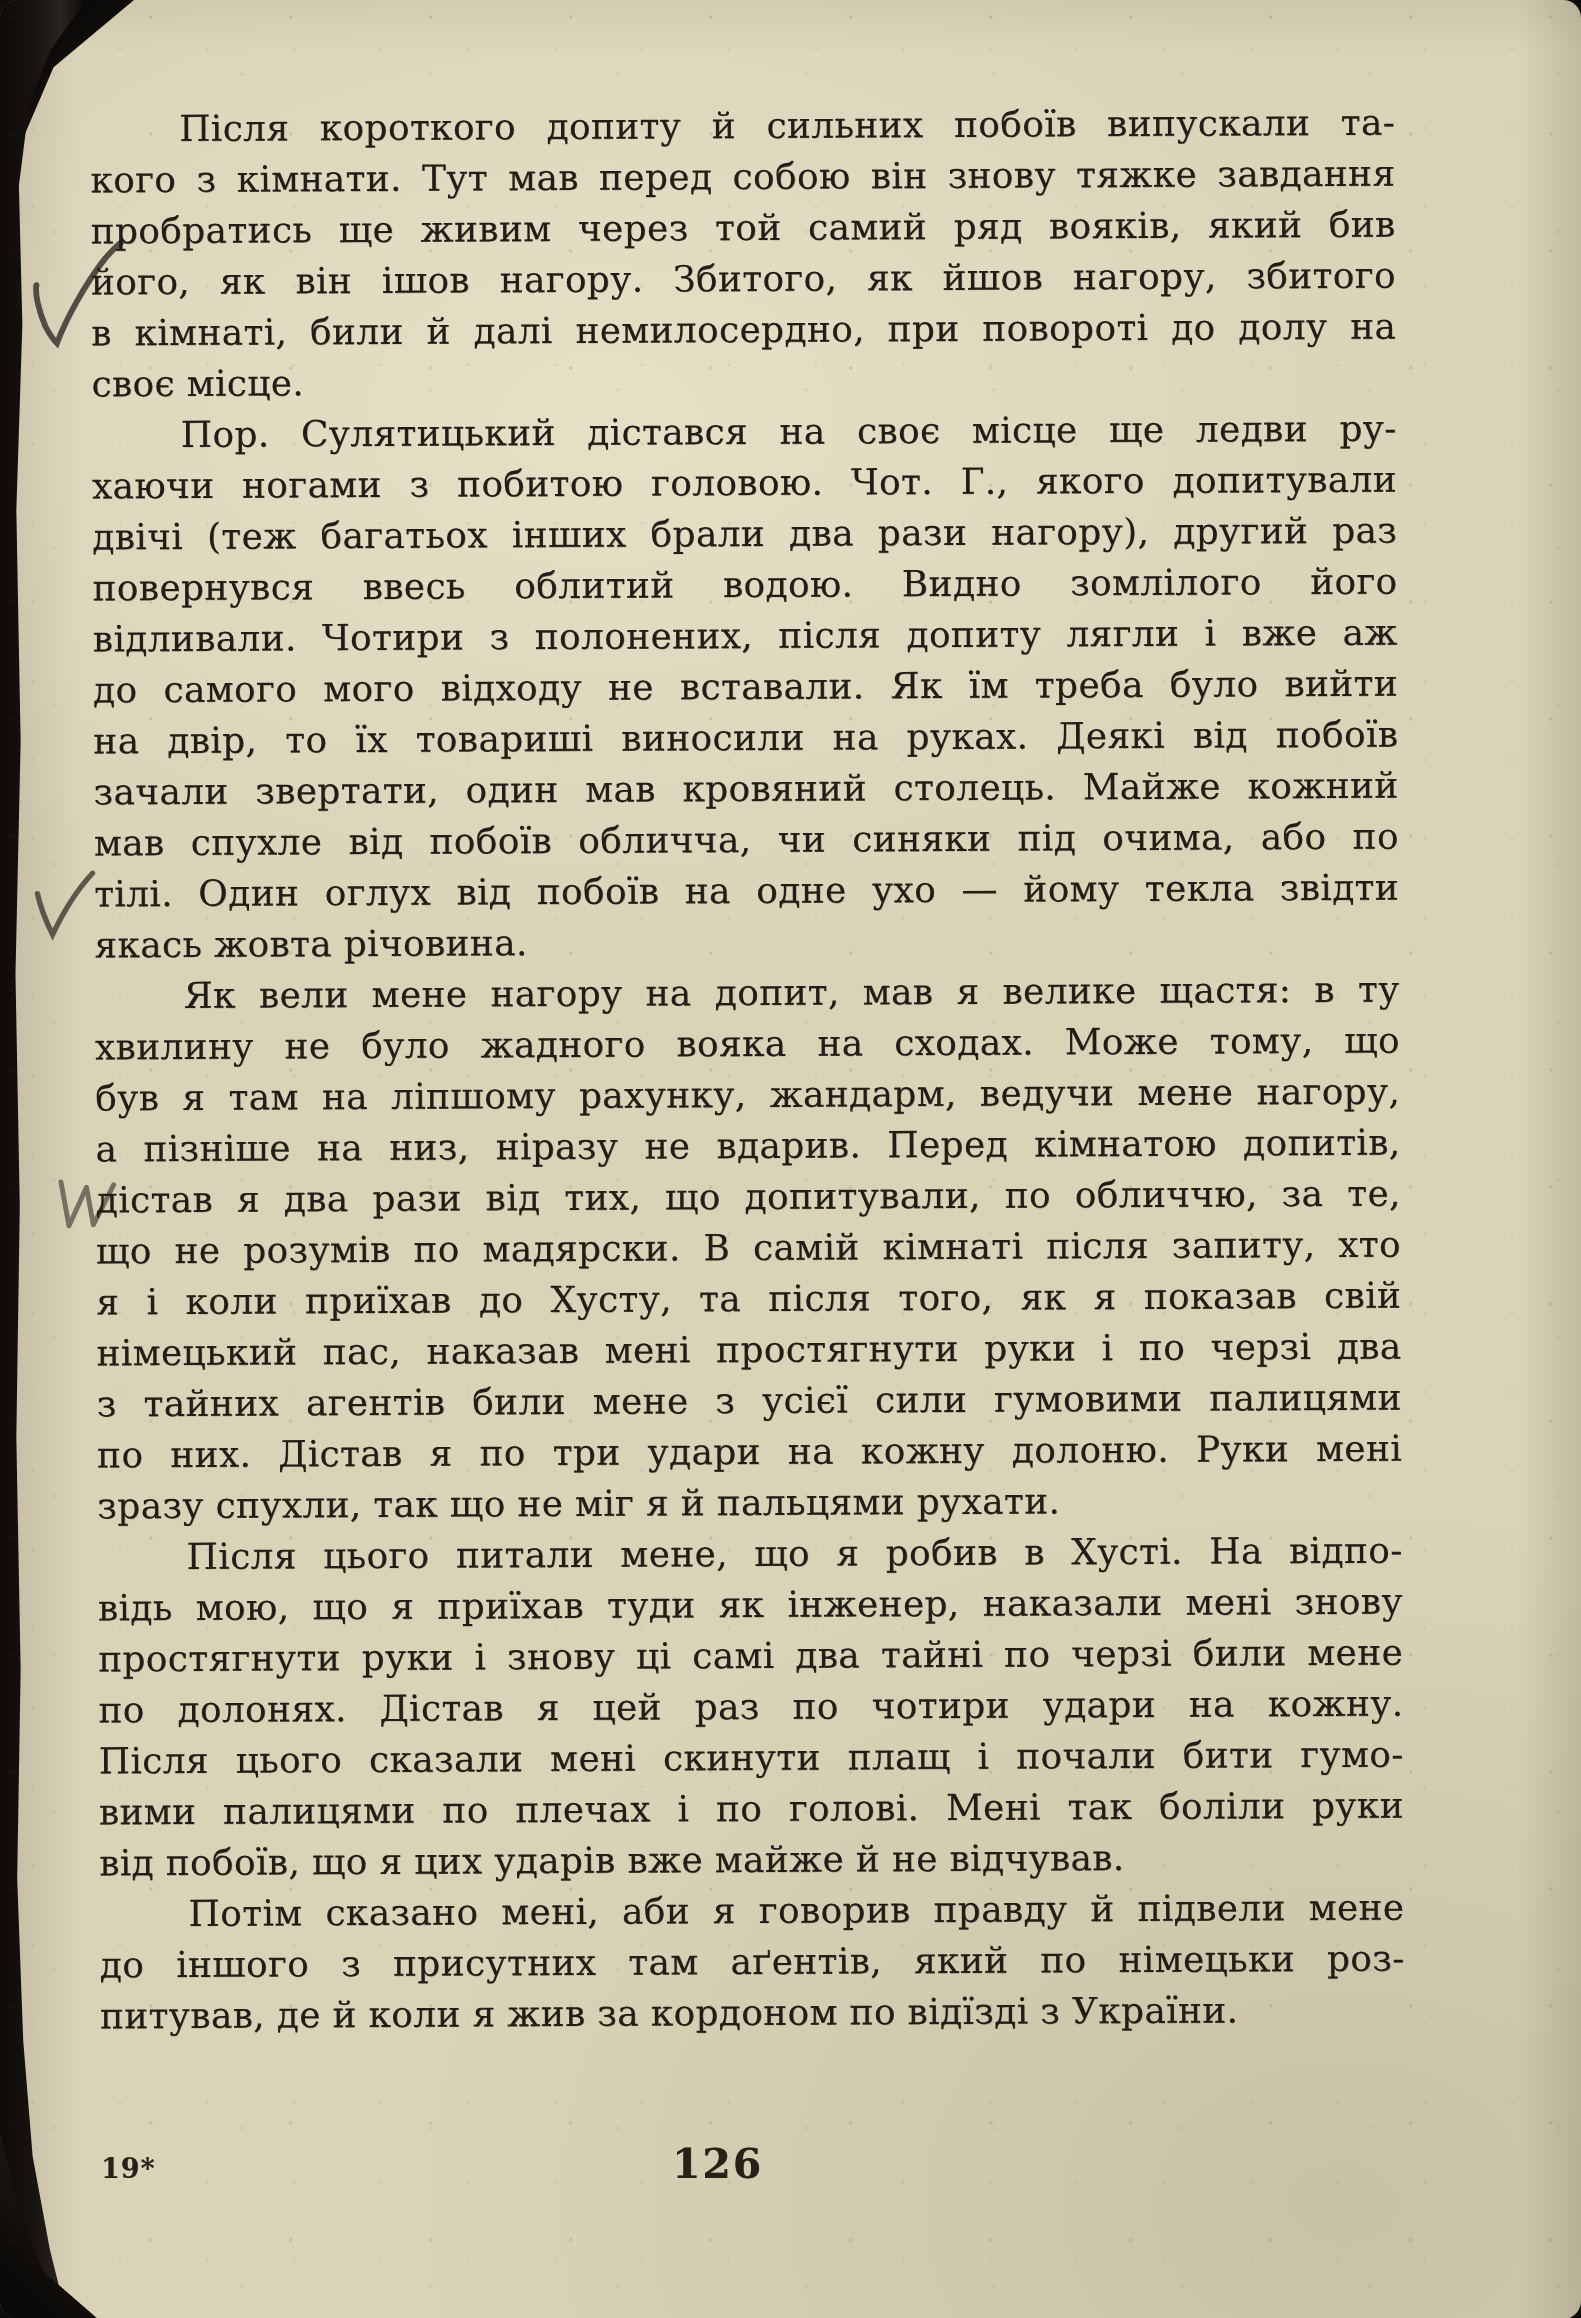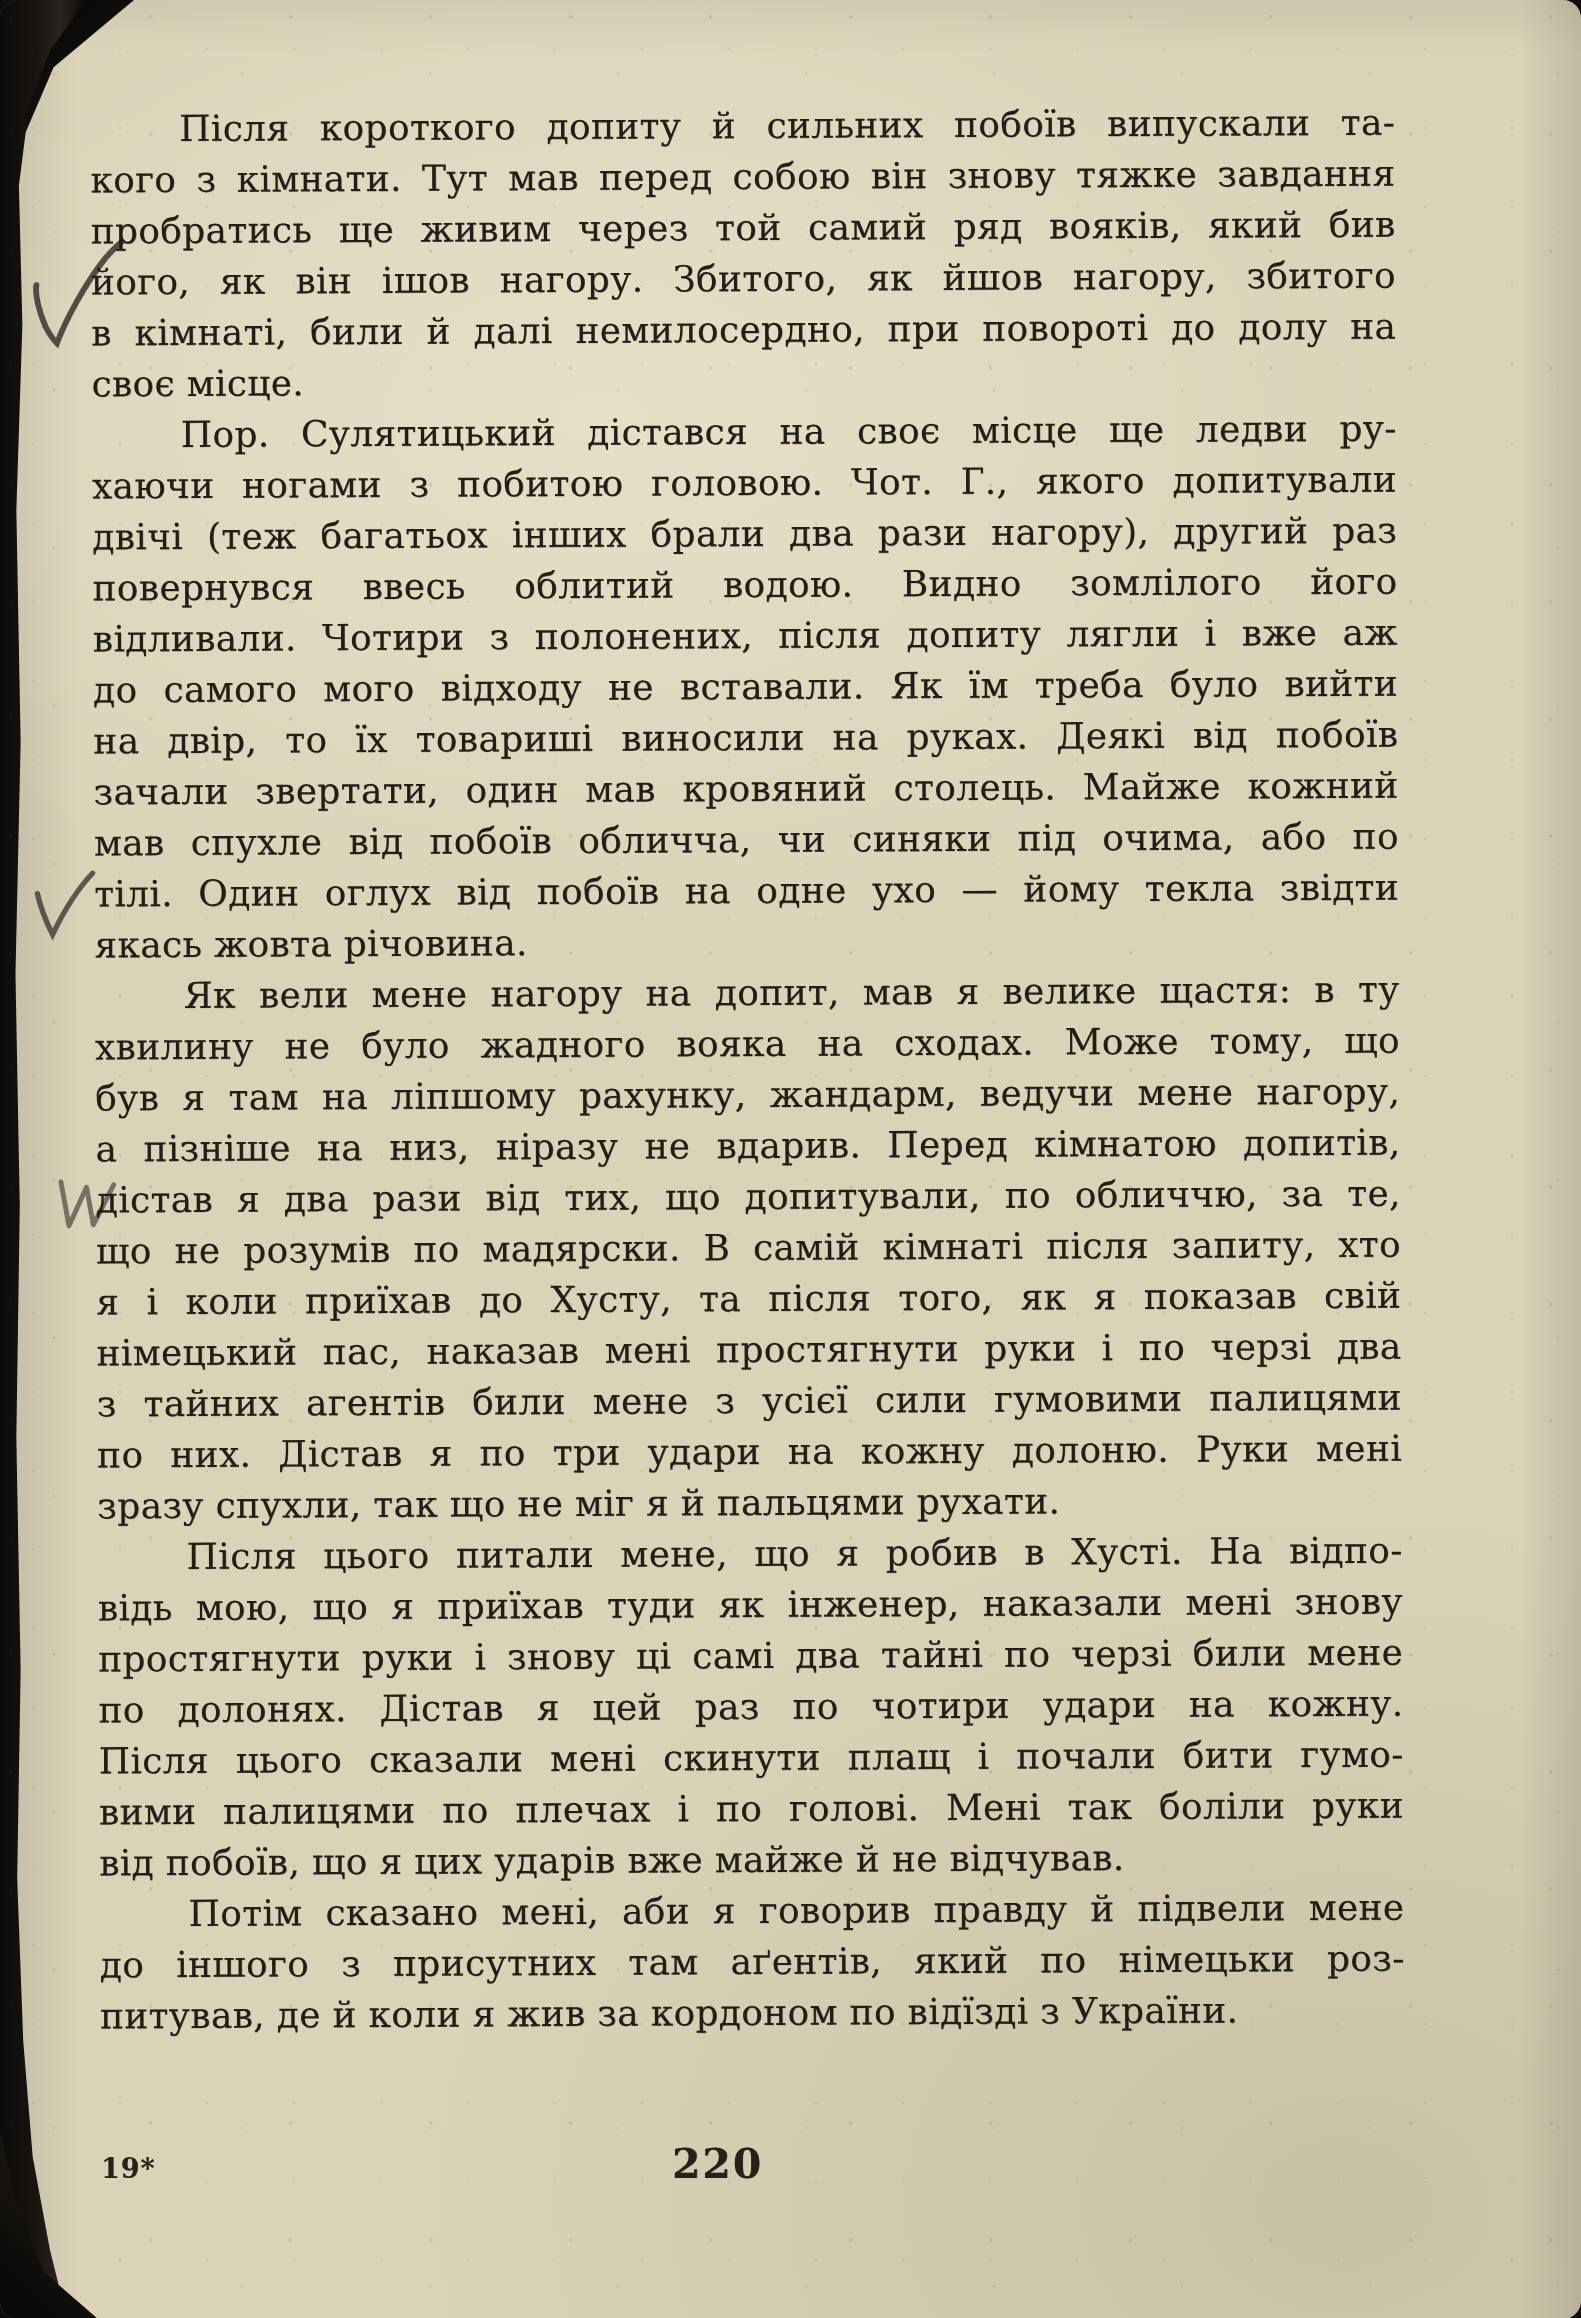--- a/index.html
+++ b/index.html
@@ -151,17 +151,17 @@
       </div>
       <div class="paragraph">
         <div class="line first">Потім сказано мені, аби я говорив правду й підвели мене</div>
         <div class="line">до іншого з присутних там аґентів, який по німецьки роз-</div>
         <div class="line last">питував, де й коли я жив за кордоном по відїзді з України.</div>
       </div>
     </div>
 
   <div class="footer">
     <span class="sig-mark">19*</span>
-    <span class="page-number">220</span>
+    <span class="page-number">126</span>
   </div>
 
 </div>
 
 
 </body></html>

